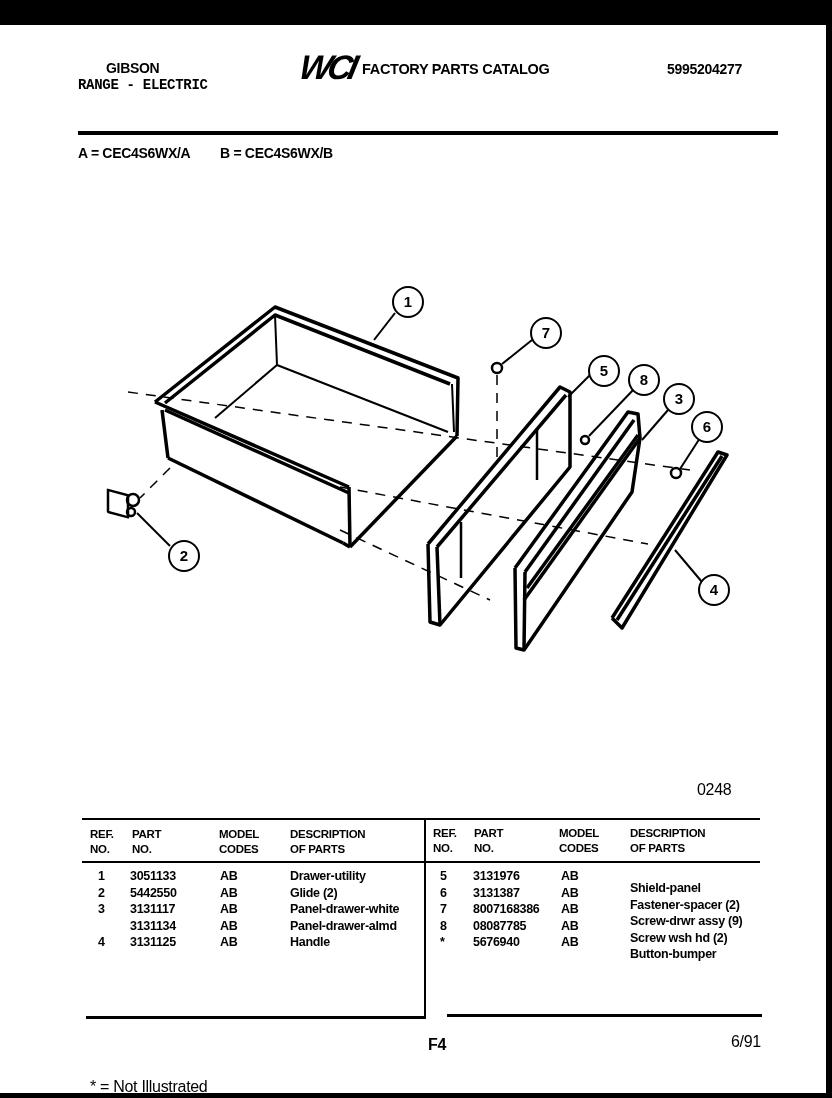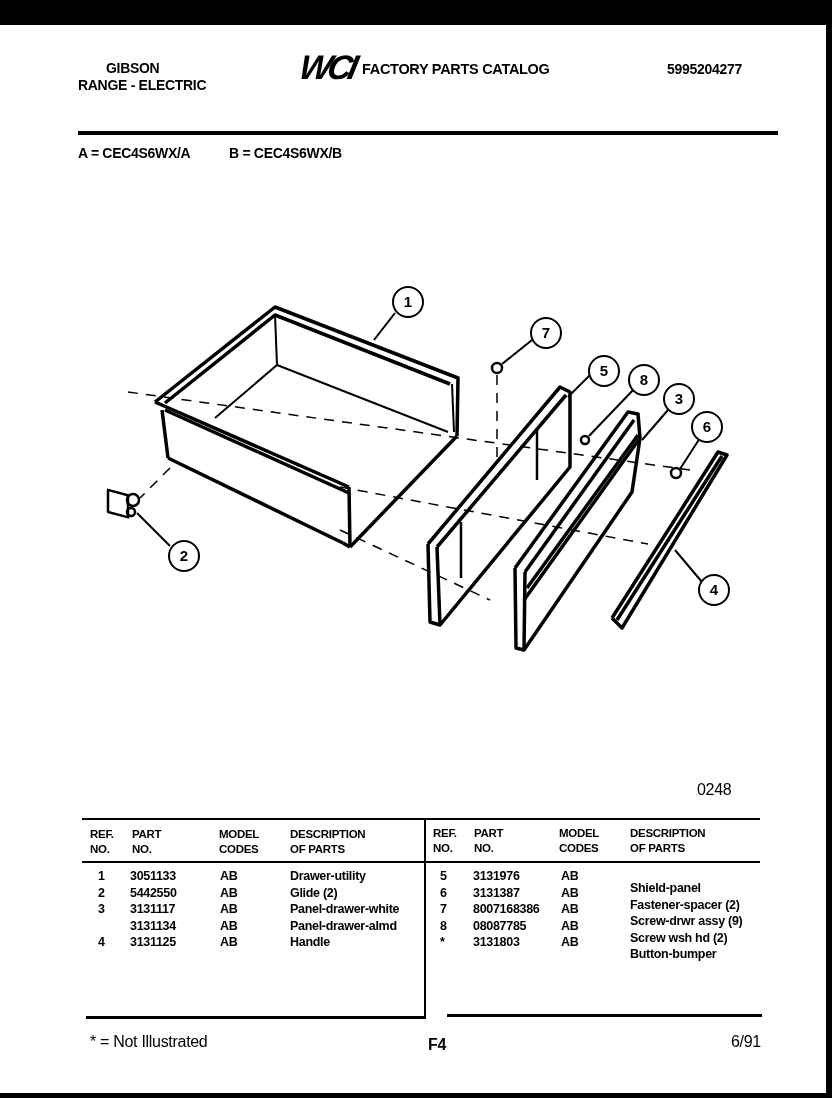--- a/index.html
+++ b/index.html
@@ -26,29 +26,29 @@
   .col { position: absolute; }
 </style>
 </head>
 <body>
 
 <div class="edge-top"></div>
 <div class="edge-right"></div>
 <div class="edge-bottom"></div>
 
 <div class="abs hdr" style="left:78px; top:60px;margin-left:28px;">GIBSON</div>
-<div class="abs hdr" style="left:78px; top:77px;">RANGE - ELECTRIC</div>
+<div class="abs hdr" style="left:78px; top:77px;font-family:Liberation Mono, monospace;">RANGE - ELECTRIC</div>
 <div class="abs logo" style="left:300px; top:50px;">WCI</div>
 <div class="abs hdr" style="left:362px; top:61px; font-size:14.5px;">FACTORY PARTS CATALOG</div>
 <div class="abs hdr" style="left:667px; top:61px;">5995204277</div>
 
 <div class="rule" style="left:78px; top:131px; width:700px; height:4px;"></div>
 
 <div class="abs models" style="left:78px; top:145px;">A = CEC4S6WX/A</div>
-<div class="abs models" style="left:229px; top:145px;">B = CEC4S6WX/B</div>
+<div class="abs models" style="left:220px; top:145px;">B = CEC4S6WX/B</div>
 
 <svg class="abs" style="left:0; top:0;" width="832" height="800">
   <g stroke="#000" fill="none" stroke-linejoin="round">
 
     <g stroke-width="1.5" stroke-dasharray="10,8">
       <line x1="128" y1="392" x2="690" y2="470"></line>
       <line x1="340" y1="487" x2="648" y2="544"></line>
       <line x1="340" y1="530" x2="490" y2="600"></line>
       <line x1="170" y1="468" x2="140" y2="498"></line>
       <line x1="497" y1="375" x2="497" y2="460"></line>
@@ -203,32 +203,32 @@
   <div>6</div>
   <div>7</div>
   <div>8</div>
   <div>*</div>
 </div>
 <div class="col td" style="left:473px; top:868px;">
   <div>3131976</div>
   <div>3131387</div>
   <div>8007168386</div>
   <div>08087785</div>
-  <div>3131803</div>
+  <div>5676940</div>
 </div>
 <div class="col td" style="left:561px; top:868px;">
   <div>AB</div>
   <div>AB</div>
   <div>AB</div>
   <div>AB</div>
   <div>AB</div>
 </div>
 <div class="col td" style="left:630px; top:868px;margin-top:12px;">
   <div>Shield-panel</div>
   <div>Fastener-spacer (2)</div>
   <div>Screw-drwr assy (9)</div>
   <div>Screw wsh hd (2)</div>
   <div>Button-bumper</div>
 </div>
 
-<div class="abs small" style="left:90px; top:1033px;text-align:right;">* = Not Illustrated</div>
+<div class="abs small" style="left:90px; top:1078px;text-align:right;">* = Not Illustrated</div>
 <div class="abs hdr" style="left:428px; top:1037px; font-size:16px;">F4</div>
 <div class="abs small" style="left:731px; top:1033px;">6/91</div>
 
 </body></html>

